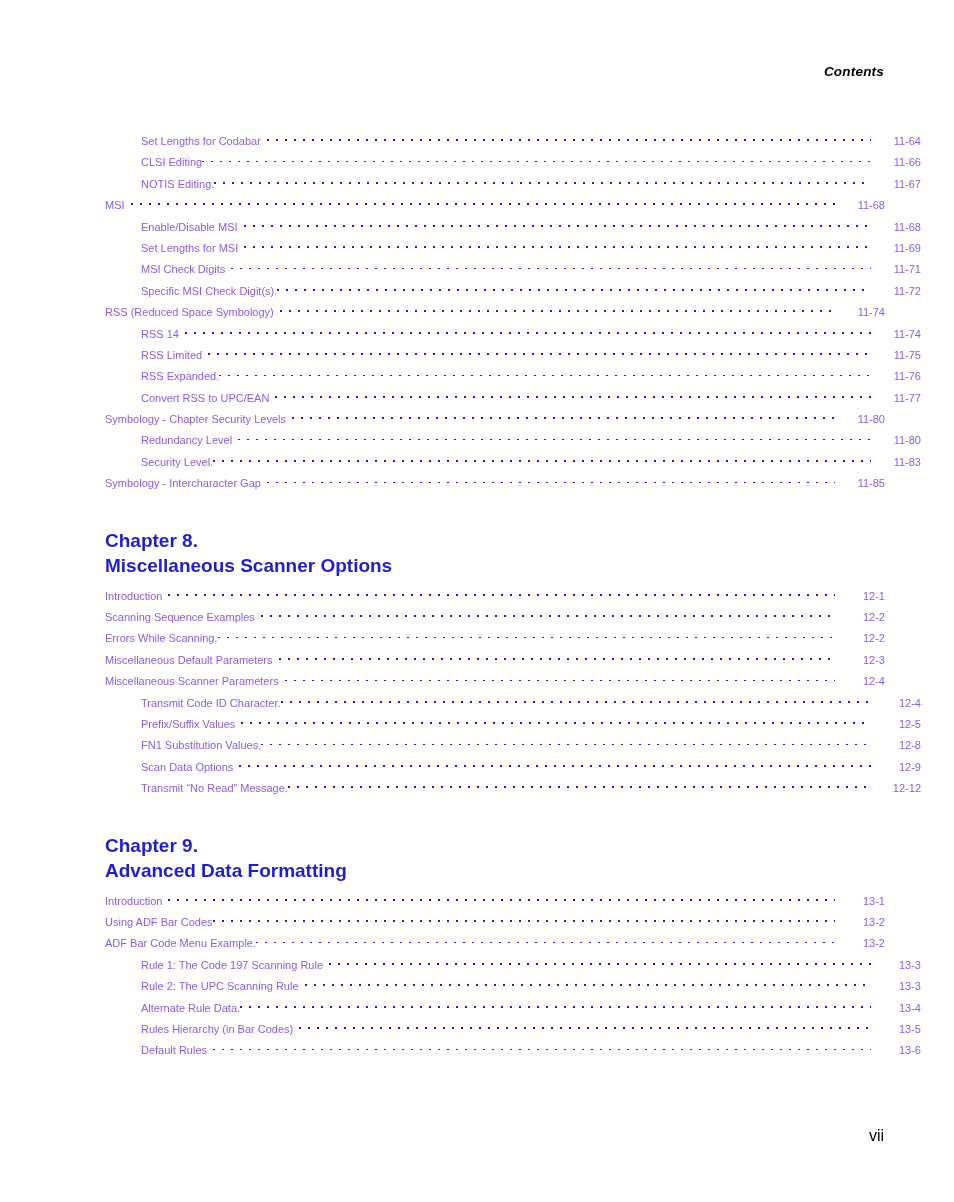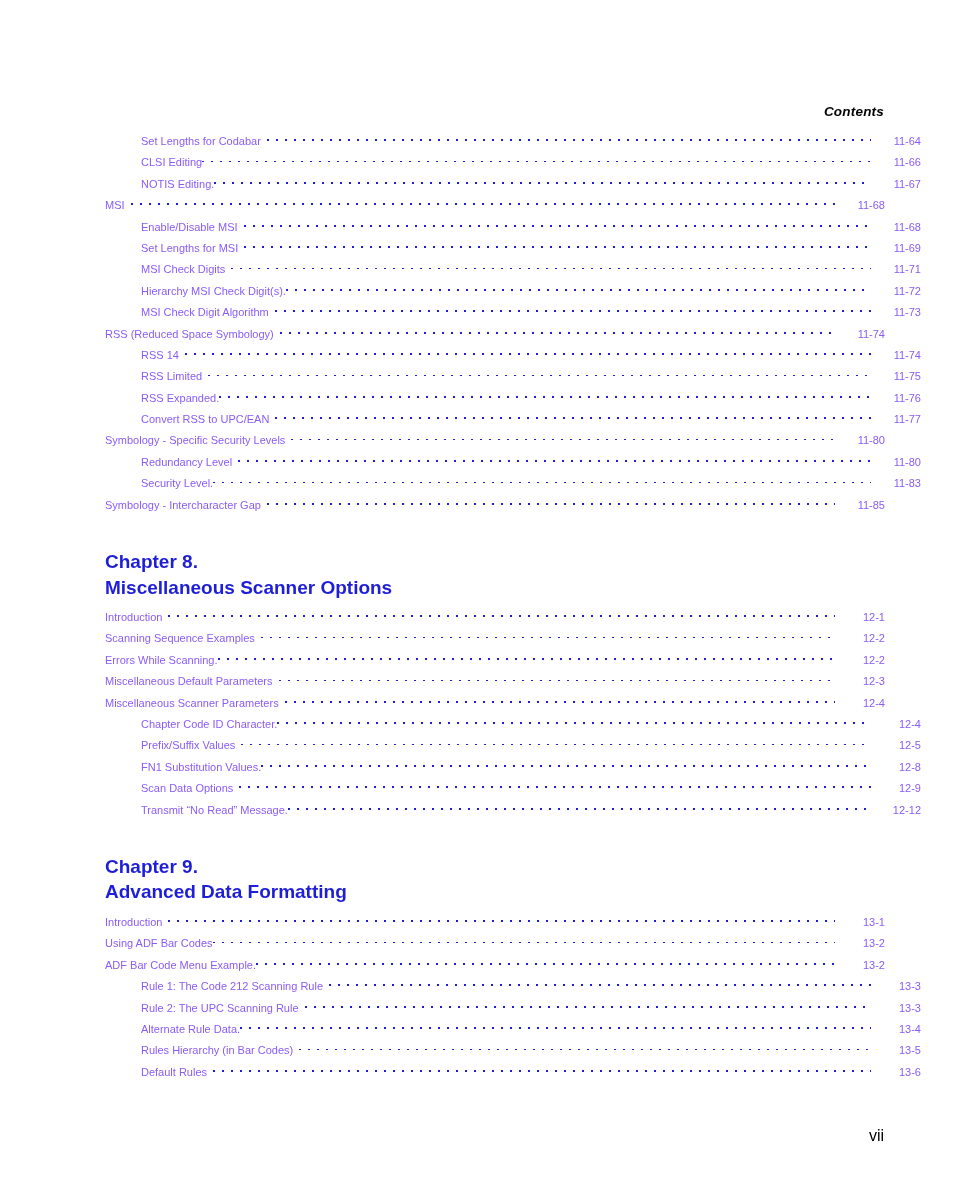--- a/index.html
+++ b/index.html
@@ -25,21 +25,20 @@
   
   .running-header {
     position: absolute;
     top: 64px;
     right: 70px;
     font-style: italic;
     font-weight: bold;
     font-size: 13.5px;
     color: #000000;
     letter-spacing: 0.2px;
-    margin-top: 40px;
   }
 
   
   .toc {
     position: absolute;
     left: 105px;
     top: 134px;
     width: 780px;
   }
 
@@ -157,31 +156,25 @@
         <span class="toc-leader"></span>
         <span class="toc-page">11-69</span>
       </div>
       <div class="toc-entry lvl2">
         <span class="toc-title">MSI Check Digits</span>
         <span class="toc-gap"></span>
         <span class="toc-leader"></span>
         <span class="toc-page">11-71</span>
       </div>
       <div class="toc-entry lvl2">
-        <span class="toc-title">Hierarchy MSI Check Digit(s).</span>
+        <span class="toc-title">Specific MSI Check Digit(s).</span>
         <span class="toc-gap tight"></span>
         <span class="toc-leader"></span>
         <span class="toc-page">11-72</span>
       </div>
-      <div class="toc-entry lvl2">
-        <span class="toc-title">MSI Check Digit Algorithm</span>
-        <span class="toc-gap"></span>
-        <span class="toc-leader"></span>
-        <span class="toc-page">11-73</span>
-      </div>
       <div class="toc-entry lvl1">
         <span class="toc-title">RSS (Reduced Space Symbology)</span>
         <span class="toc-gap"></span>
         <span class="toc-leader"></span>
         <span class="toc-page">11-74</span>
       </div>
       <div class="toc-entry lvl2">
         <span class="toc-title">RSS 14</span>
         <span class="toc-gap"></span>
         <span class="toc-leader"></span>
@@ -199,21 +192,21 @@
         <span class="toc-leader"></span>
         <span class="toc-page">11-76</span>
       </div>
       <div class="toc-entry lvl2">
         <span class="toc-title">Convert RSS to UPC/EAN</span>
         <span class="toc-gap"></span>
         <span class="toc-leader"></span>
         <span class="toc-page">11-77</span>
       </div>
       <div class="toc-entry lvl1">
-        <span class="toc-title">Symbology - Specific Security Levels</span>
+        <span class="toc-title">Symbology - Chapter Security Levels</span>
         <span class="toc-gap"></span>
         <span class="toc-leader"></span>
         <span class="toc-page">11-80</span>
       </div>
       <div class="toc-entry lvl2">
         <span class="toc-title">Redundancy Level</span>
         <span class="toc-gap"></span>
         <span class="toc-leader"></span>
         <span class="toc-page">11-80</span>
       </div>
@@ -259,21 +252,21 @@
         <span class="toc-leader"></span>
         <span class="toc-page">12-3</span>
       </div>
       <div class="toc-entry lvl1">
         <span class="toc-title">Miscellaneous Scanner Parameters</span>
         <span class="toc-gap"></span>
         <span class="toc-leader"></span>
         <span class="toc-page">12-4</span>
       </div>
       <div class="toc-entry lvl2">
-        <span class="toc-title">Chapter Code ID Character.</span>
+        <span class="toc-title">Transmit Code ID Character.</span>
         <span class="toc-gap tight"></span>
         <span class="toc-leader"></span>
         <span class="toc-page">12-4</span>
       </div>
       <div class="toc-entry lvl2">
         <span class="toc-title">Prefix/Suffix Values</span>
         <span class="toc-gap"></span>
         <span class="toc-leader"></span>
         <span class="toc-page">12-5</span>
       </div>
@@ -313,21 +306,21 @@
         <span class="toc-leader"></span>
         <span class="toc-page">13-2</span>
       </div>
       <div class="toc-entry lvl1">
         <span class="toc-title">ADF Bar Code Menu Example.</span>
         <span class="toc-gap tight"></span>
         <span class="toc-leader"></span>
         <span class="toc-page">13-2</span>
       </div>
       <div class="toc-entry lvl2">
-        <span class="toc-title">Rule 1: The Code 212 Scanning Rule</span>
+        <span class="toc-title">Rule 1: The Code 197 Scanning Rule</span>
         <span class="toc-gap"></span>
         <span class="toc-leader"></span>
         <span class="toc-page">13-3</span>
       </div>
       <div class="toc-entry lvl2">
         <span class="toc-title">Rule 2: The UPC Scanning Rule</span>
         <span class="toc-gap"></span>
         <span class="toc-leader"></span>
         <span class="toc-page">13-3</span>
       </div>

